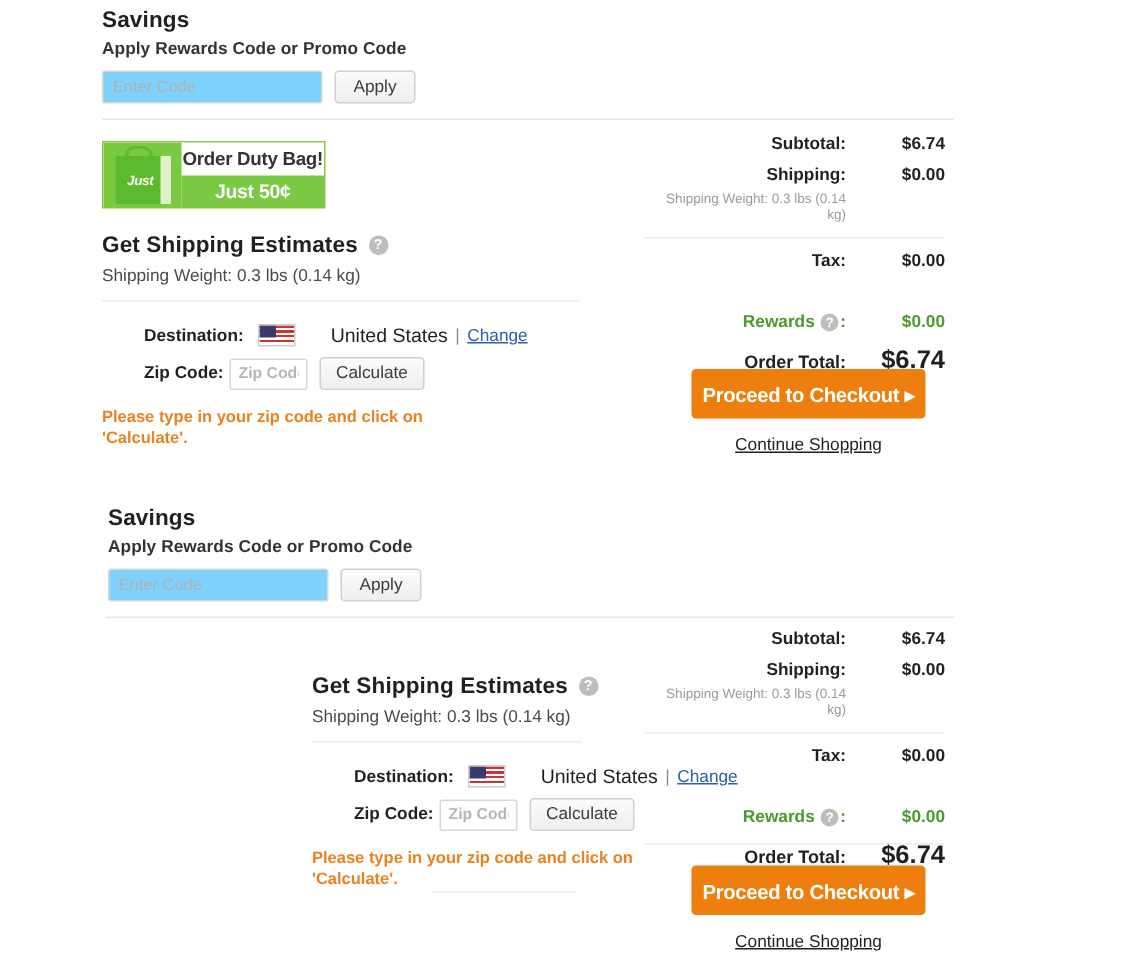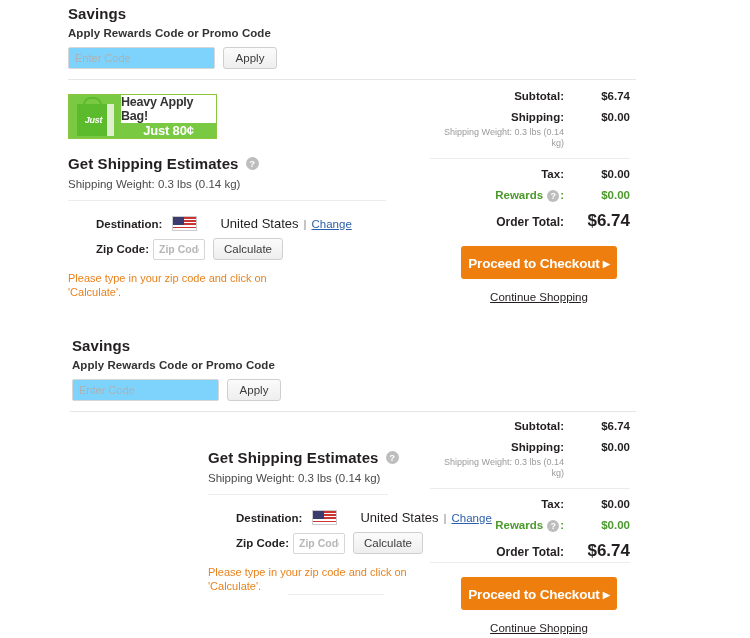--- a/index.html
+++ b/index.html
@@ -242,21 +242,21 @@
     font-size: 10.5px;
     color: #444;
     padding: 0 5px;
     outline: none;
     font-weight: bold;
   }
   .zip-input::placeholder { color: #b6b6b6; }
   .warn {
     font-size: 11px;
     color: #e8821e;
-    font-weight: normal;
+    font-weight: bold;
     margin-top: 11px;
     line-height: 14px;
     max-width: 230px;
   }
 
   
   .summary { width: 200px; }
   .sum-row {
     display: flex;
     justify-content: center;
@@ -271,21 +271,21 @@
     flex: 1;
   }
   .sum-value {
     font-size: 11.5px;
     font-weight: bold;
     color: #231f20;
     width: 66px;
     text-align: right;
   }
   .sum-row.rewards .sum-label,
-  .sum-row.rewards .sum-value { color: #4b9a2b; }
+  .sum-row.rewards .sum-value { color: #4b9a2b; margin-top: 20px; }
   .sum-note {
     font-size: 9px;
     color: #9a9a9a;
     text-align: right;
     line-height: 11px;
     margin-top: -5px;
     margin-bottom: 9px;
     padding-right: 66px;
   }
   .sum-row.total .sum-label { font-size: 12px; }
@@ -335,22 +335,22 @@
   <div class="abs divider" style="left:68px; top:79px; width:568px;"></div>
 
   <div class="abs promo-banner" style="left:68px; top:94px;">
     <div class="promo-bag">
       <div class="handle"></div>
       <div class="bag-body"></div>
       <div class="bag-side"></div>
       <div class="herb">Just</div>
     </div>
     <div class="promo-text">
-      <div class="promo-line1">Heavy Apply Bag!</div>
-      <div class="promo-line2">Just 80¢</div>
+      <div class="promo-line1">Order Duty Bag!</div>
+      <div class="promo-line2">Just 50¢</div>
     </div>
   </div>
 
   <div class="abs" style="left:68px; top:155px;">
     <div class="ship-head">
       <span class="ship-title">Get Shipping Estimates</span>
       <span class="help-icon">?</span>
     </div>
     <div class="ship-weight">Shipping Weight: 0.3 lbs (0.14 kg)</div>
   </div>

